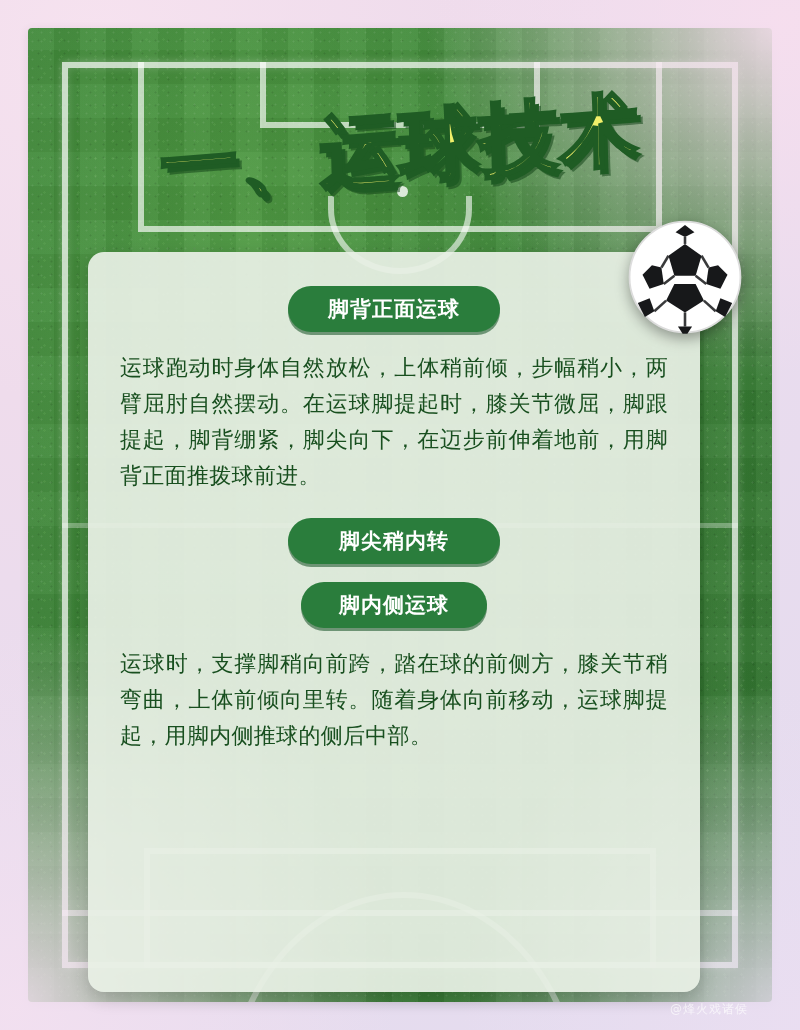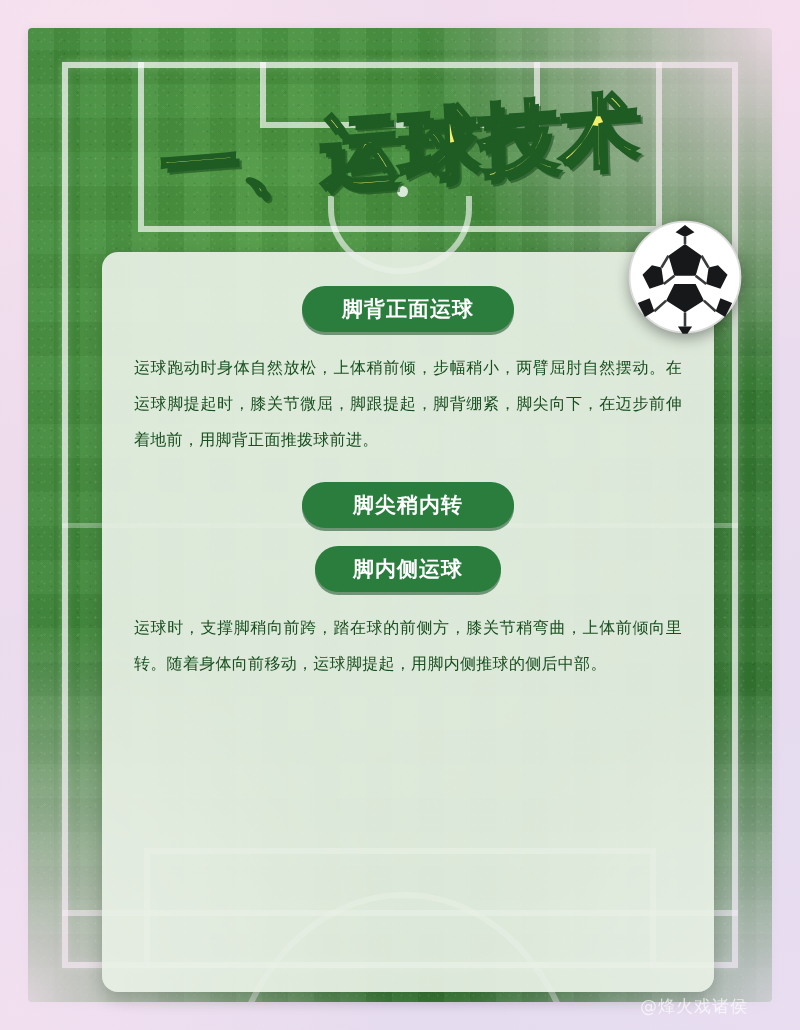--- a/index.html
+++ b/index.html
@@ -147,21 +147,21 @@
     position:absolute;
     right: 56px; top: 218px;
     width:118px; height:118px;
     z-index:8;
     filter: drop-shadow(0 5px 7px rgba(0,0,0,.35));
   }
 
   
   .card{
     position:absolute;
-    left: 102px; top: 252px;
+    left: 88px; top: 252px;
     width: 612px; height: 740px;
     background: rgba(232,240,229,.93);
     border-radius: 16px;
     box-shadow: 0 6px 18px rgba(0,0,0,.18);
     padding: 34px 26px 18px;
     z-index:5;
   }
 
   .pill{
     margin: 0 auto 18px;
@@ -176,35 +176,35 @@
     display:flex;
     align-items:center;
     justify-content:center;
     letter-spacing:1px;
     box-shadow: 0 3px 0 rgba(18,78,34,.55);
   }
   .pill.narrow{ width: 186px; }
 
   .para{
     font-family:"DejaVu Sans", sans-serif;
-    font-size:16px;
+    font-size:22px;
     line-height:36px;
     color:#184f1f;
     text-align:justify;
     margin: 0 6px 24px;
     letter-spacing:.3px;
   }
   .para.last{ margin-bottom: 6px; }
 
   
   .watermark{
     position:absolute;
     right: 52px; bottom: 12px;
     font-family:"DejaVu Sans", sans-serif;
-    font-size:17px;
+    font-size:12px;
     color: rgba(255,255,255,.66);
     z-index:9;
     letter-spacing:1px;
   }
 </style>
 </head>
 <body>
 
 <div class="poster">
 

